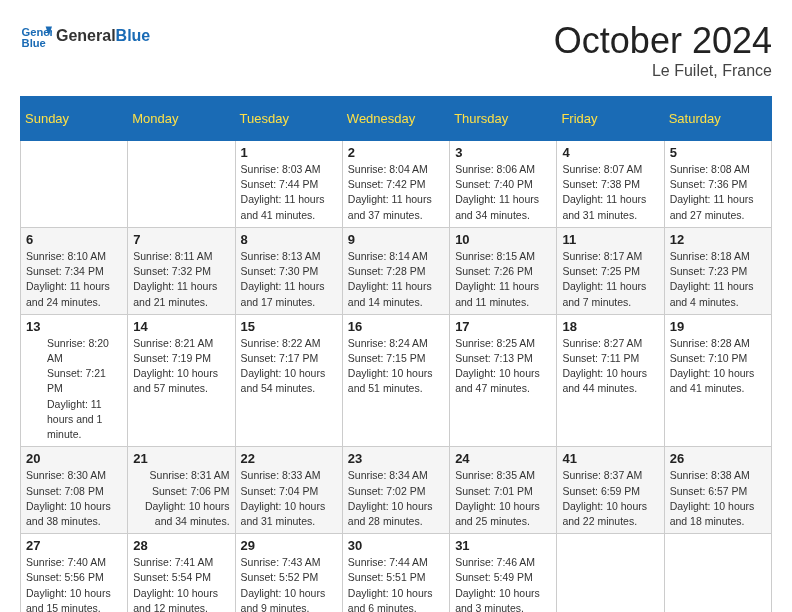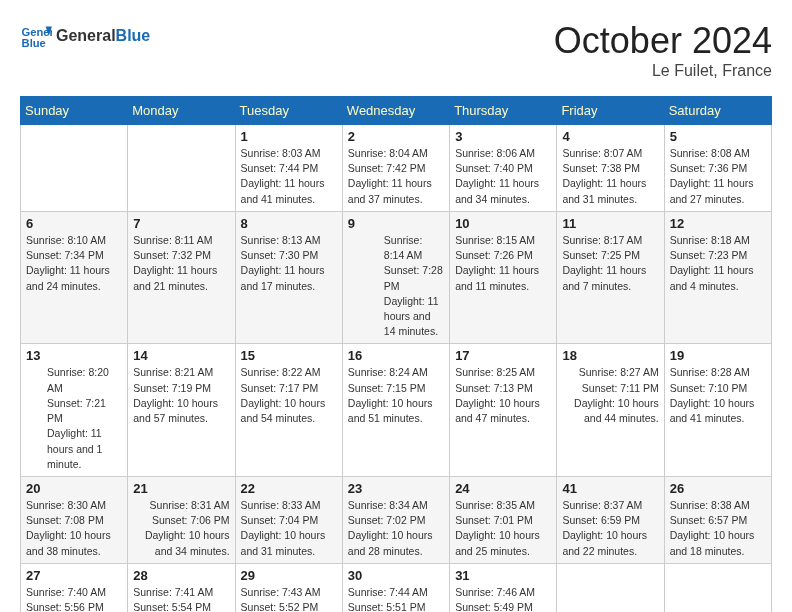--- a/index.html
+++ b/index.html
@@ -37,22 +37,22 @@
       font-size: 16px;
       color: #444;
     }
     .calendar {
       width: 100%;
       border-collapse: collapse;
       font-size: 11px;
     }
     .calendar th {
       background-color: #1a6bb5;
-      color: #fef9c3;
-      padding: 6px 4px;
+      color: #fde047;
+      padding: 14px 4px;
       text-align: left;
       font-size: 13px;
       font-weight: normal;
       border: 1px solid #1a6bb5;
     }
     .calendar td {
       border: 1px solid #ccc;
       vertical-align: top;
       padding: 4px 5px;
       width: calc(100% / 7);
@@ -161,21 +161,21 @@
 Daylight: 11 hours and 21 minutes.</div>
         </td>
         <td>
           <span class="day-number">8</span>
           <div class="day-info" style="white-space: pre-line;">Sunrise: 8:13 AM
 Sunset: 7:30 PM
 Daylight: 11 hours and 17 minutes.</div>
         </td>
         <td>
           <span class="day-number">9</span>
-          <div class="day-info" style="white-space: pre-line; margin-left: 36px;">Sunrise: 8:14 AM
+          <div class="day-info" style="white-space: pre-line;">Sunrise: 8:14 AM
 Sunset: 7:28 PM
 Daylight: 11 hours and 14 minutes.</div>
         </td>
         <td>
           <span class="day-number">10</span>
           <div class="day-info" style="white-space: pre-line;">Sunrise: 8:15 AM
 Sunset: 7:26 PM
 Daylight: 11 hours and 11 minutes.</div>
         </td>
         <td>
@@ -217,21 +217,21 @@
 Daylight: 10 hours and 51 minutes.</div>
         </td>
         <td>
           <span class="day-number">17</span>
           <div class="day-info" style="white-space: pre-line;">Sunrise: 8:25 AM
 Sunset: 7:13 PM
 Daylight: 10 hours and 47 minutes.</div>
         </td>
         <td>
           <span class="day-number">18</span>
-          <div class="day-info" style="white-space: pre-line; text-align: right;">Sunrise: 8:27 AM
+          <div class="day-info" style="white-space: pre-line;">Sunrise: 8:27 AM
 Sunset: 7:11 PM
 Daylight: 10 hours and 44 minutes.</div>
         </td>
         <td>
           <span class="day-number">19</span>
           <div class="day-info" style="white-space: pre-line;">Sunrise: 8:28 AM
 Sunset: 7:10 PM
 Daylight: 10 hours and 41 minutes.</div>
         </td>
       </tr>

